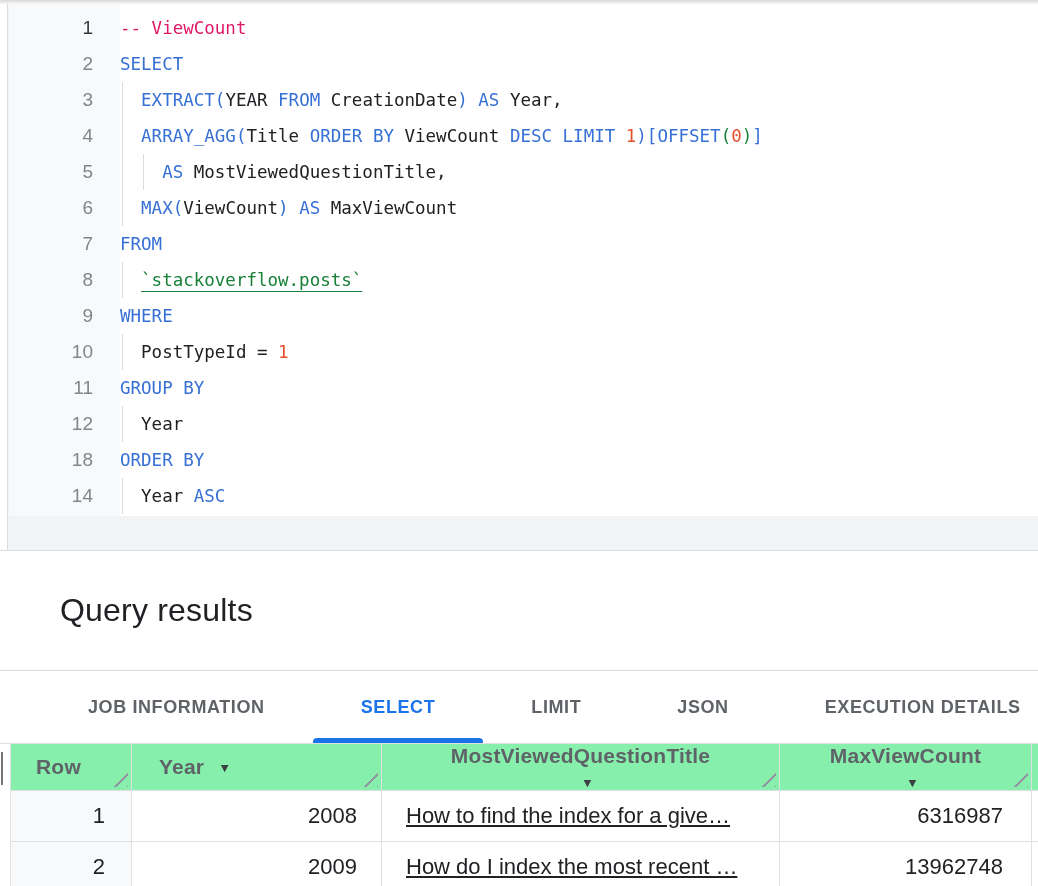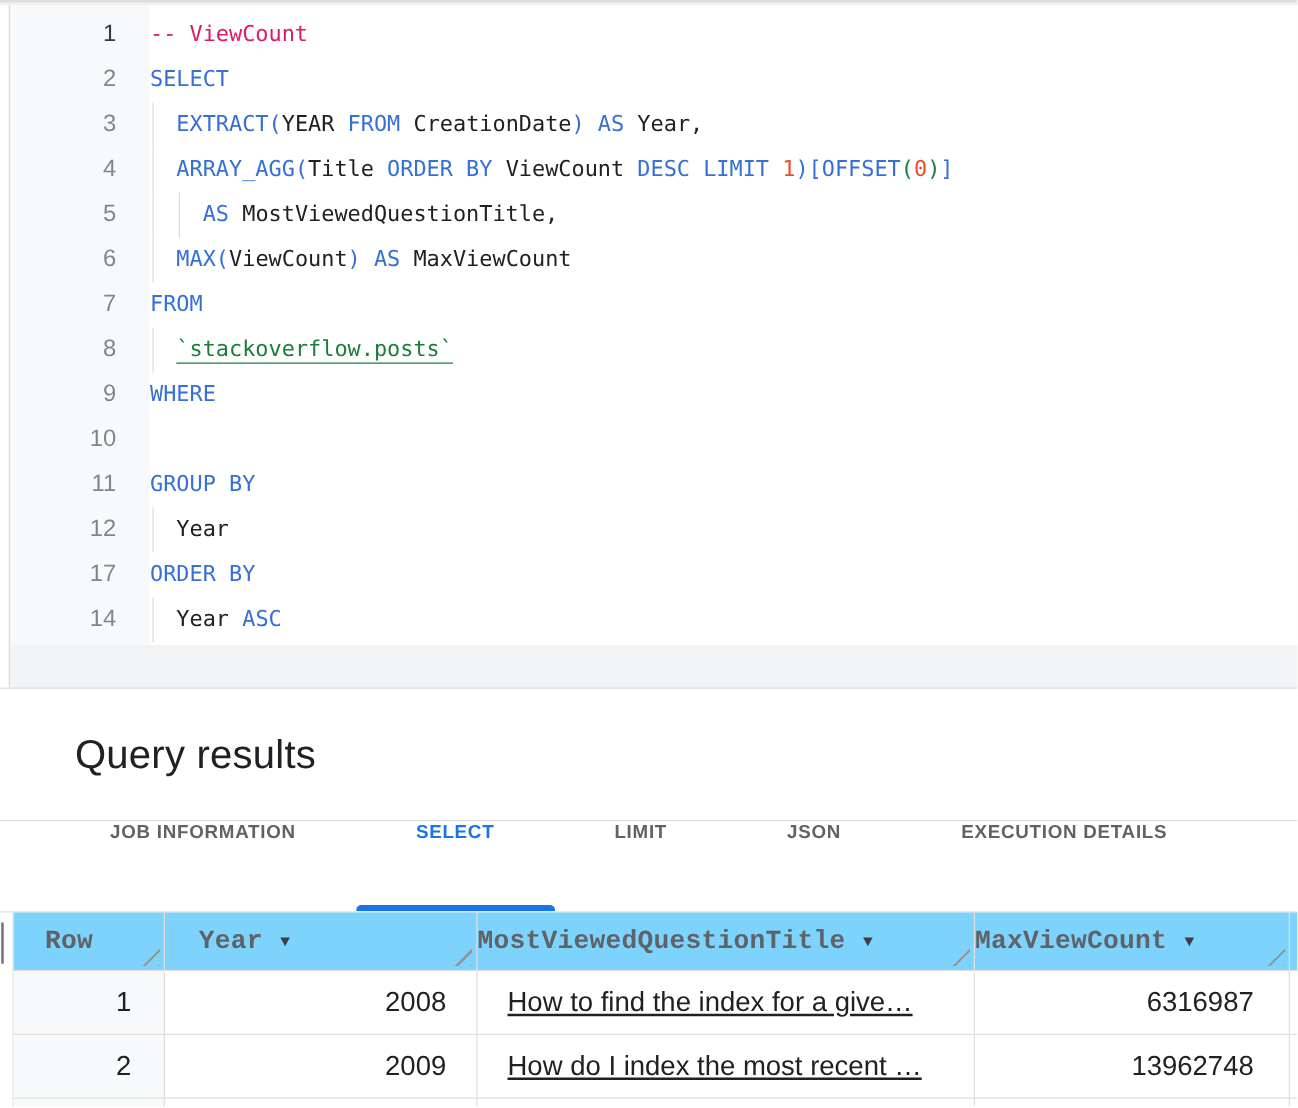--- a/index.html
+++ b/index.html
@@ -27,55 +27,55 @@
   .guide{position:absolute;top:0;bottom:0;width:1px;background:var(--soft-line);}
   .c-kw{color:var(--kw);}
   .c-com{color:var(--com);}
   .c-num{color:var(--num);}
   .c-id{color:var(--id);}
   .c-sp{color:var(--id);}
   .c-grn{color:var(--grn);}
   .c-tbl{color:var(--grn);text-decoration:underline;text-decoration-color:var(--grn);text-underline-offset:5px;}
 
   
-  .results-header{height:106px;background:#fff;border-bottom:1px solid var(--soft-line);
+  .results-header{height:120px;background:#fff;border-bottom:1px solid var(--soft-line);
     display:flex;align-items:center;padding-left:60px;}
   .results-title{font-size:32px;color:#202124;letter-spacing:.2px;}
 
   .tabs-row{height:72px;background:#fff;display:flex;align-items:stretch;padding-left:40px;
     white-space:nowrap;overflow:hidden;}
-  .tab{position:relative;display:flex;padding:0 48px;cursor:pointer;
-    font-size:15px;font-weight:bold;letter-spacing:.6px;color:var(--ui-gray);}
+  .tab{position:relative;display:flex;align-items:center;padding:0 48px;cursor:pointer;
+    font-size:18px;font-weight:bold;letter-spacing:.6px;color:var(--ui-gray);}
   .tab.active{color:var(--tab-active);}
   .tab-indicator{position:absolute;left:0;right:0;bottom:0;height:5px;background:var(--tab-active);
     border-radius:4px 4px 0 0;}
 
   
   .table-wrap{border-top:1px solid var(--line);position:relative;}
   .scroll-nub{position:absolute;left:1px;top:8px;width:2px;height:33px;background:#757575;}
   .grid{margin-left:10px;border-left:1px solid var(--line);}
-  .thead{display:flex;height:47px;background:#7dd3fc;border-bottom:1px solid var(--line);font-family:Liberation Mono, monospace;}
+  .thead{display:flex;height:47px;background:#86efac;border-bottom:1px solid var(--line);}
   .hc{position:relative;display:flex;align-items:center;border-right:1px solid var(--line);
       font-size:21px;font-weight:bold;color:var(--ui-gray);letter-spacing:.2px;}
   .hc .sort{font-size:13px;color:#3c4043;margin-left:14px;transform:scaleY(.95);}
   .grip{position:absolute;right:3px;bottom:3px;width:16px;height:16px;
     clip-path:polygon(100% 0,100% 100%,0 100%);
     background:repeating-linear-gradient(135deg,transparent 0 3.5px,#9097a0 3.5px 5.5px,transparent 5.5px 9px);}
   .trow{display:flex;height:51px;background:#fff;}
   .trow .cell{display:flex;align-items:center;border-right:1px solid var(--line);
       border-bottom:1px solid var(--line);font-size:22px;color:#202124;overflow:hidden;white-space:nowrap;}
   .cell.num{justify-content:flex-end;}
   .col-row{flex:0 0 121px;}
   .col-year{flex:0 0 250px;}
   .col-title{flex:0 0 398px;}
   .col-max{flex:0 0 252px;}
   .col-fill{flex:1 1 auto;border-right:none !important;}
   .hc.col-row{padding-left:25px;}
   .hc.col-year{padding-left:27px;}
-  .hc.center{justify-content:flex-start;}
+  .hc.center{justify-content:space-between;flex-direction:column;}
   .cell.col-row{background:#f8f9fa;padding-right:26px;}
   .cell.col-year{padding-right:24px;}
   .cell.col-title{padding-left:24px;text-decoration:underline;}
   .cell.col-max{padding-right:28px;}
   .trow.partial{height:6px;}
   .trow.partial .cell{border-bottom:none;}
 </style>
 </head>
 <body>
 
@@ -127,33 +127,34 @@
           <div class="code"><span class="guide" style="left: 2px;"></span><span class="c-sp">  </span><span class="c-tbl">`stackoverflow.posts`</span></div>
         </div>
         <div class="line">
           <div class="ln">9</div>
           <div class="ln-gap"></div>
           <div class="code"><span class="c-kw">WHERE</span></div>
         </div>
         <div class="line">
           <div class="ln">10</div>
           <div class="ln-gap"></div>
+          <div class="code"><span class="guide" style="left: 2px;"></span><span class="c-sp">  </span><span class="c-id">PostTypeId = </span><span class="c-num">1</span></div>
         </div>
         <div class="line">
           <div class="ln">11</div>
           <div class="ln-gap"></div>
           <div class="code"><span class="c-kw">GROUP BY</span></div>
         </div>
         <div class="line">
           <div class="ln">12</div>
           <div class="ln-gap"></div>
           <div class="code"><span class="guide" style="left: 2px;"></span><span class="c-sp">  </span><span class="c-id">Year</span></div>
         </div>
         <div class="line">
-          <div class="ln">17</div>
+          <div class="ln">18</div>
           <div class="ln-gap"></div>
           <div class="code"><span class="c-kw">ORDER BY</span></div>
         </div>
         <div class="line">
           <div class="ln">14</div>
           <div class="ln-gap"></div>
           <div class="code"><span class="guide" style="left: 2px;"></span><span class="c-sp">  </span><span class="c-id">Year </span><span class="c-kw">ASC</span></div>
         </div>
       </div>
   </div>

